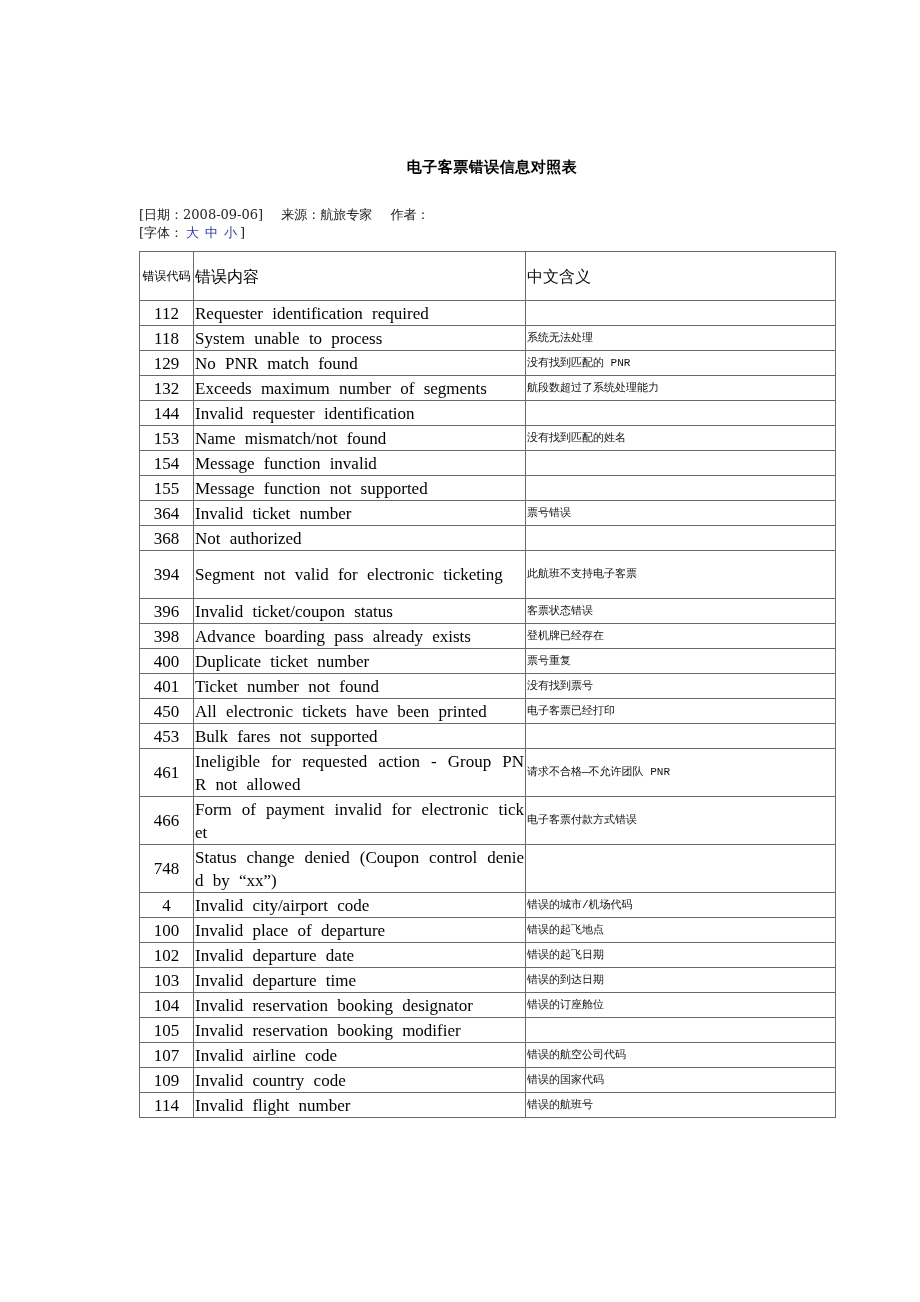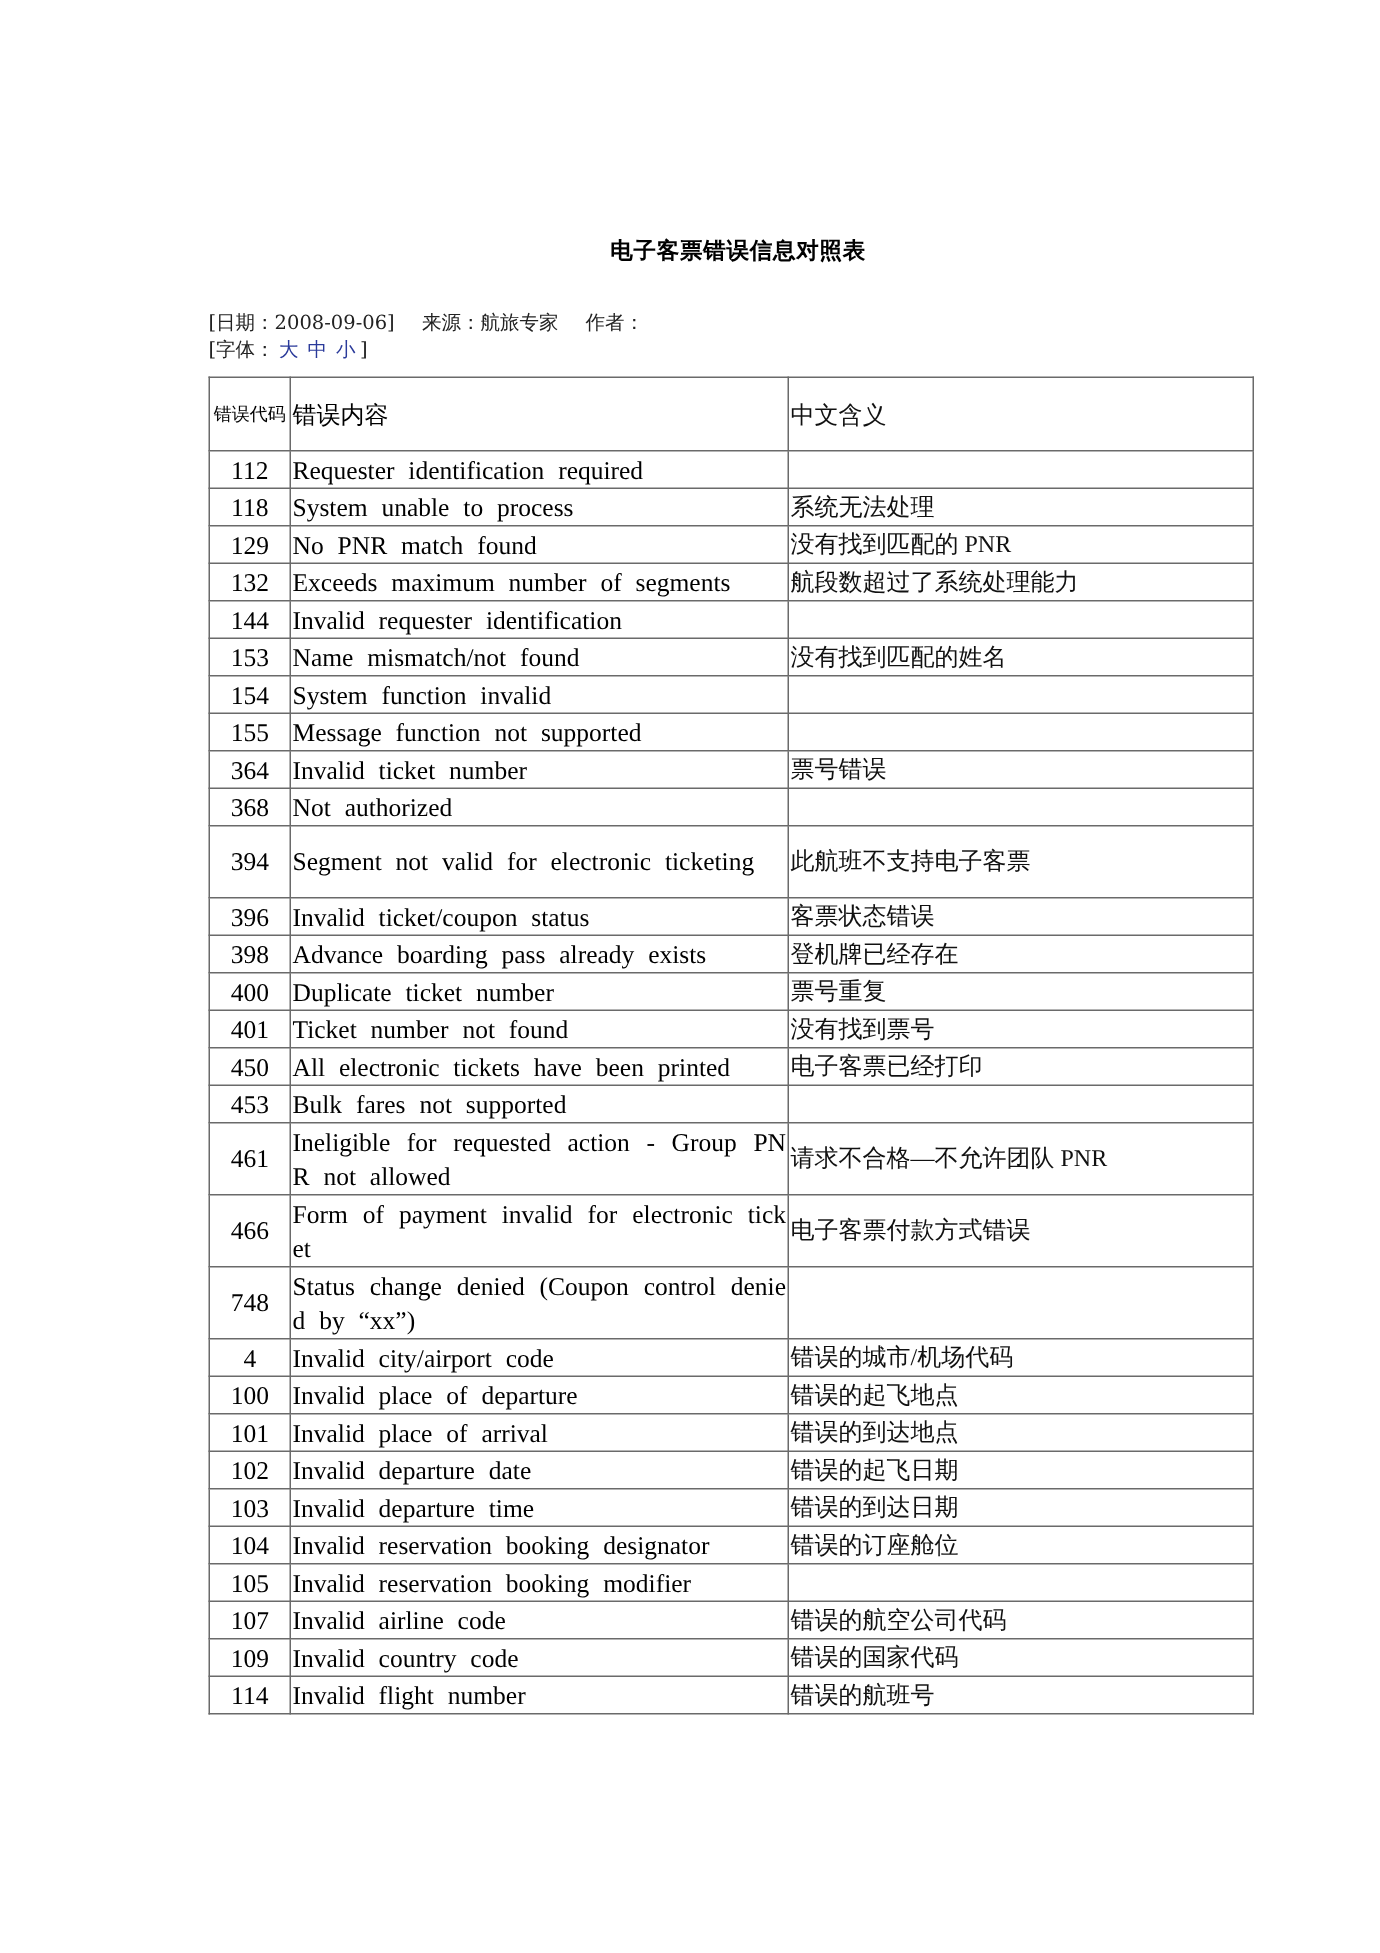--- a/index.html
+++ b/index.html
@@ -29,21 +29,21 @@
     }
     table.err td {
       border: 1px solid #6a6a6a; padding: 0 1px; line-height: 23px;
       vertical-align: middle; height: 24px;
     }
     table.err col.c1 { width: 54px; }
     table.err col.c2 { width: 332px; }
     table.err col.c3 { width: 310px; }
     td.code { text-align: center; }
     td.desc { text-align: justify; word-spacing: 5px; word-break: break-all; }
-    td.zh { font-family: Liberation Serif, serif; font-size: 16px; color: #111; }
+    td.zh { font-family: Liberation Mono, monospace; font-size: 11px; color: #111; }
     tr.hdr td { height: 48px; }
     tr.hdr td.code { line-height: 23px; font-family: "DejaVu Sans", sans-serif; font-size: 12px; }
     tr.hdr td.desc, tr.hdr td.zh { font-family: "DejaVu Sans", sans-serif; font-size: 16px; word-spacing: 0; }
     tr.two td { height: 47px; }
   </style>
 </head>
 <body>
 
 <div class="title">电子客票错误信息对照表</div>
 
@@ -95,21 +95,21 @@
         <td class="desc">Invalid requester identification</td>
         <td class="zh"></td>
       </tr>
       <tr>
         <td class="code">153</td>
         <td class="desc">Name mismatch/not found</td>
         <td class="zh">没有找到匹配的姓名</td>
       </tr>
       <tr>
         <td class="code">154</td>
-        <td class="desc">System function invalid</td>
+        <td class="desc">Message function invalid</td>
         <td class="zh"></td>
       </tr>
       <tr>
         <td class="code">155</td>
         <td class="desc">Message function not supported</td>
         <td class="zh"></td>
       </tr>
       <tr>
         <td class="code">364</td>
         <td class="desc">Invalid ticket number</td>
@@ -174,25 +174,20 @@
         <td class="code">4</td>
         <td class="desc">Invalid city/airport code</td>
         <td class="zh">错误的城市/机场代码</td>
       </tr>
       <tr>
         <td class="code">100</td>
         <td class="desc">Invalid place of departure</td>
         <td class="zh">错误的起飞地点</td>
       </tr>
       <tr>
-        <td class="code">101</td>
-        <td class="desc">Invalid place of arrival</td>
-        <td class="zh">错误的到达地点</td>
-      </tr>
-      <tr>
         <td class="code">102</td>
         <td class="desc">Invalid departure date</td>
         <td class="zh">错误的起飞日期</td>
       </tr>
       <tr>
         <td class="code">103</td>
         <td class="desc">Invalid departure time</td>
         <td class="zh">错误的到达日期</td>
       </tr>
       <tr>

